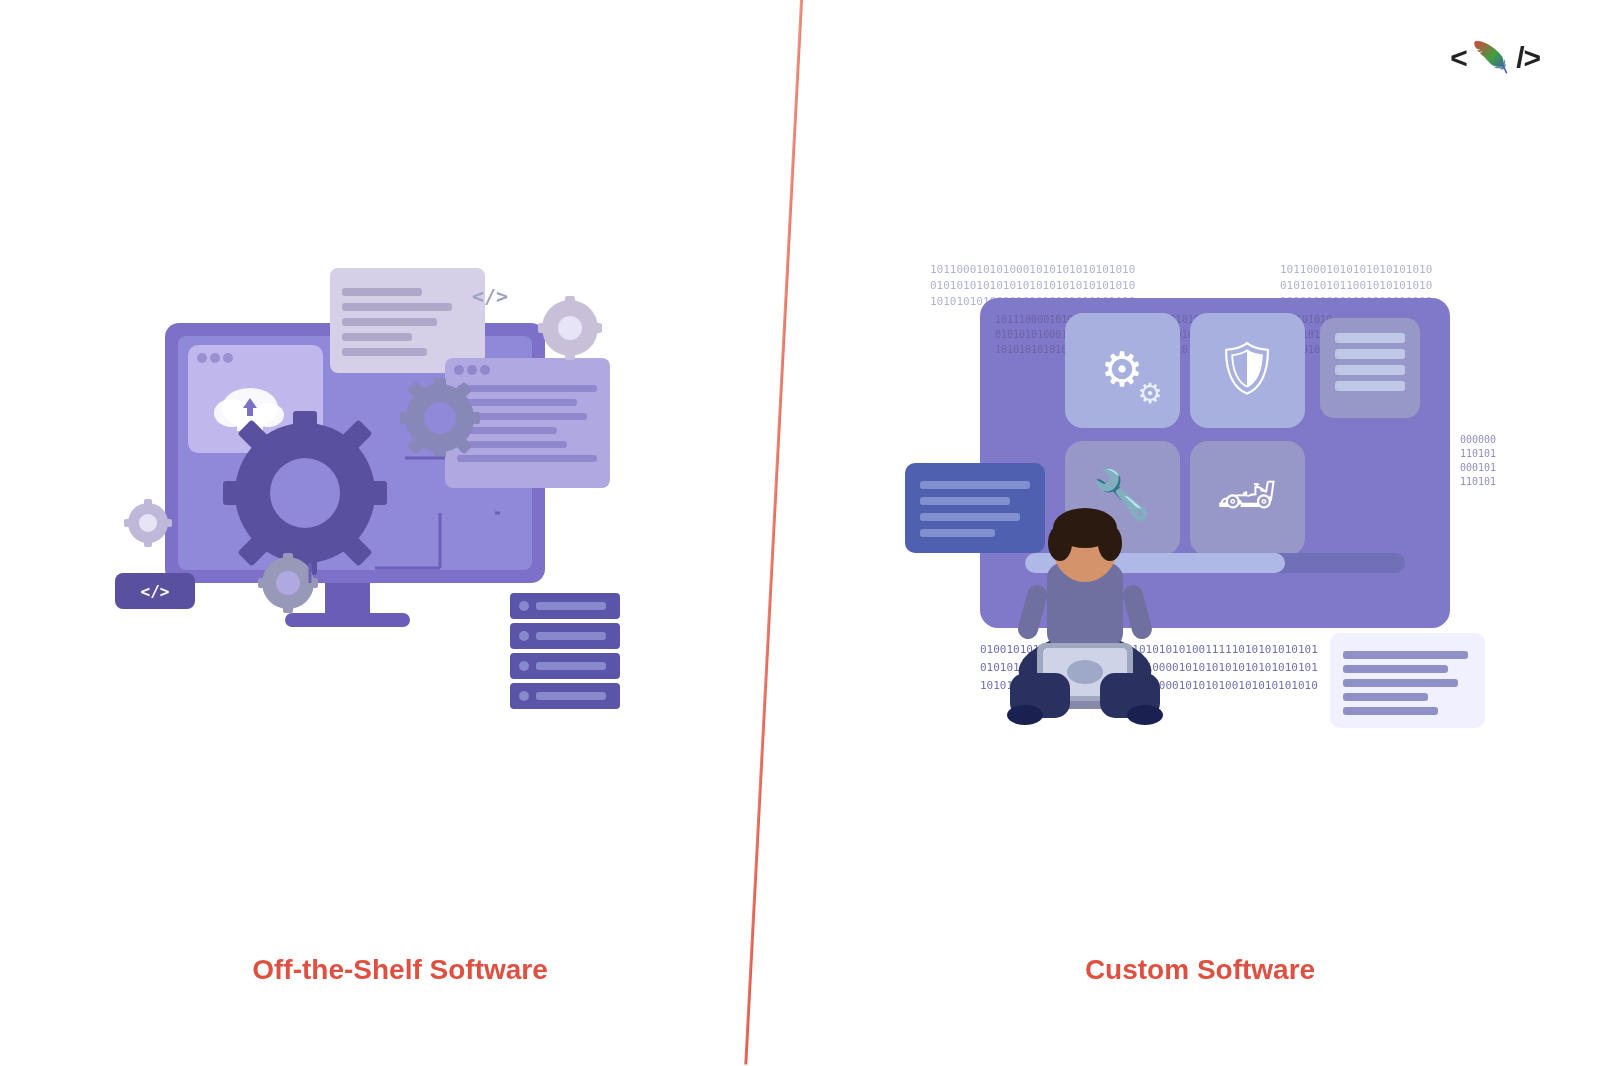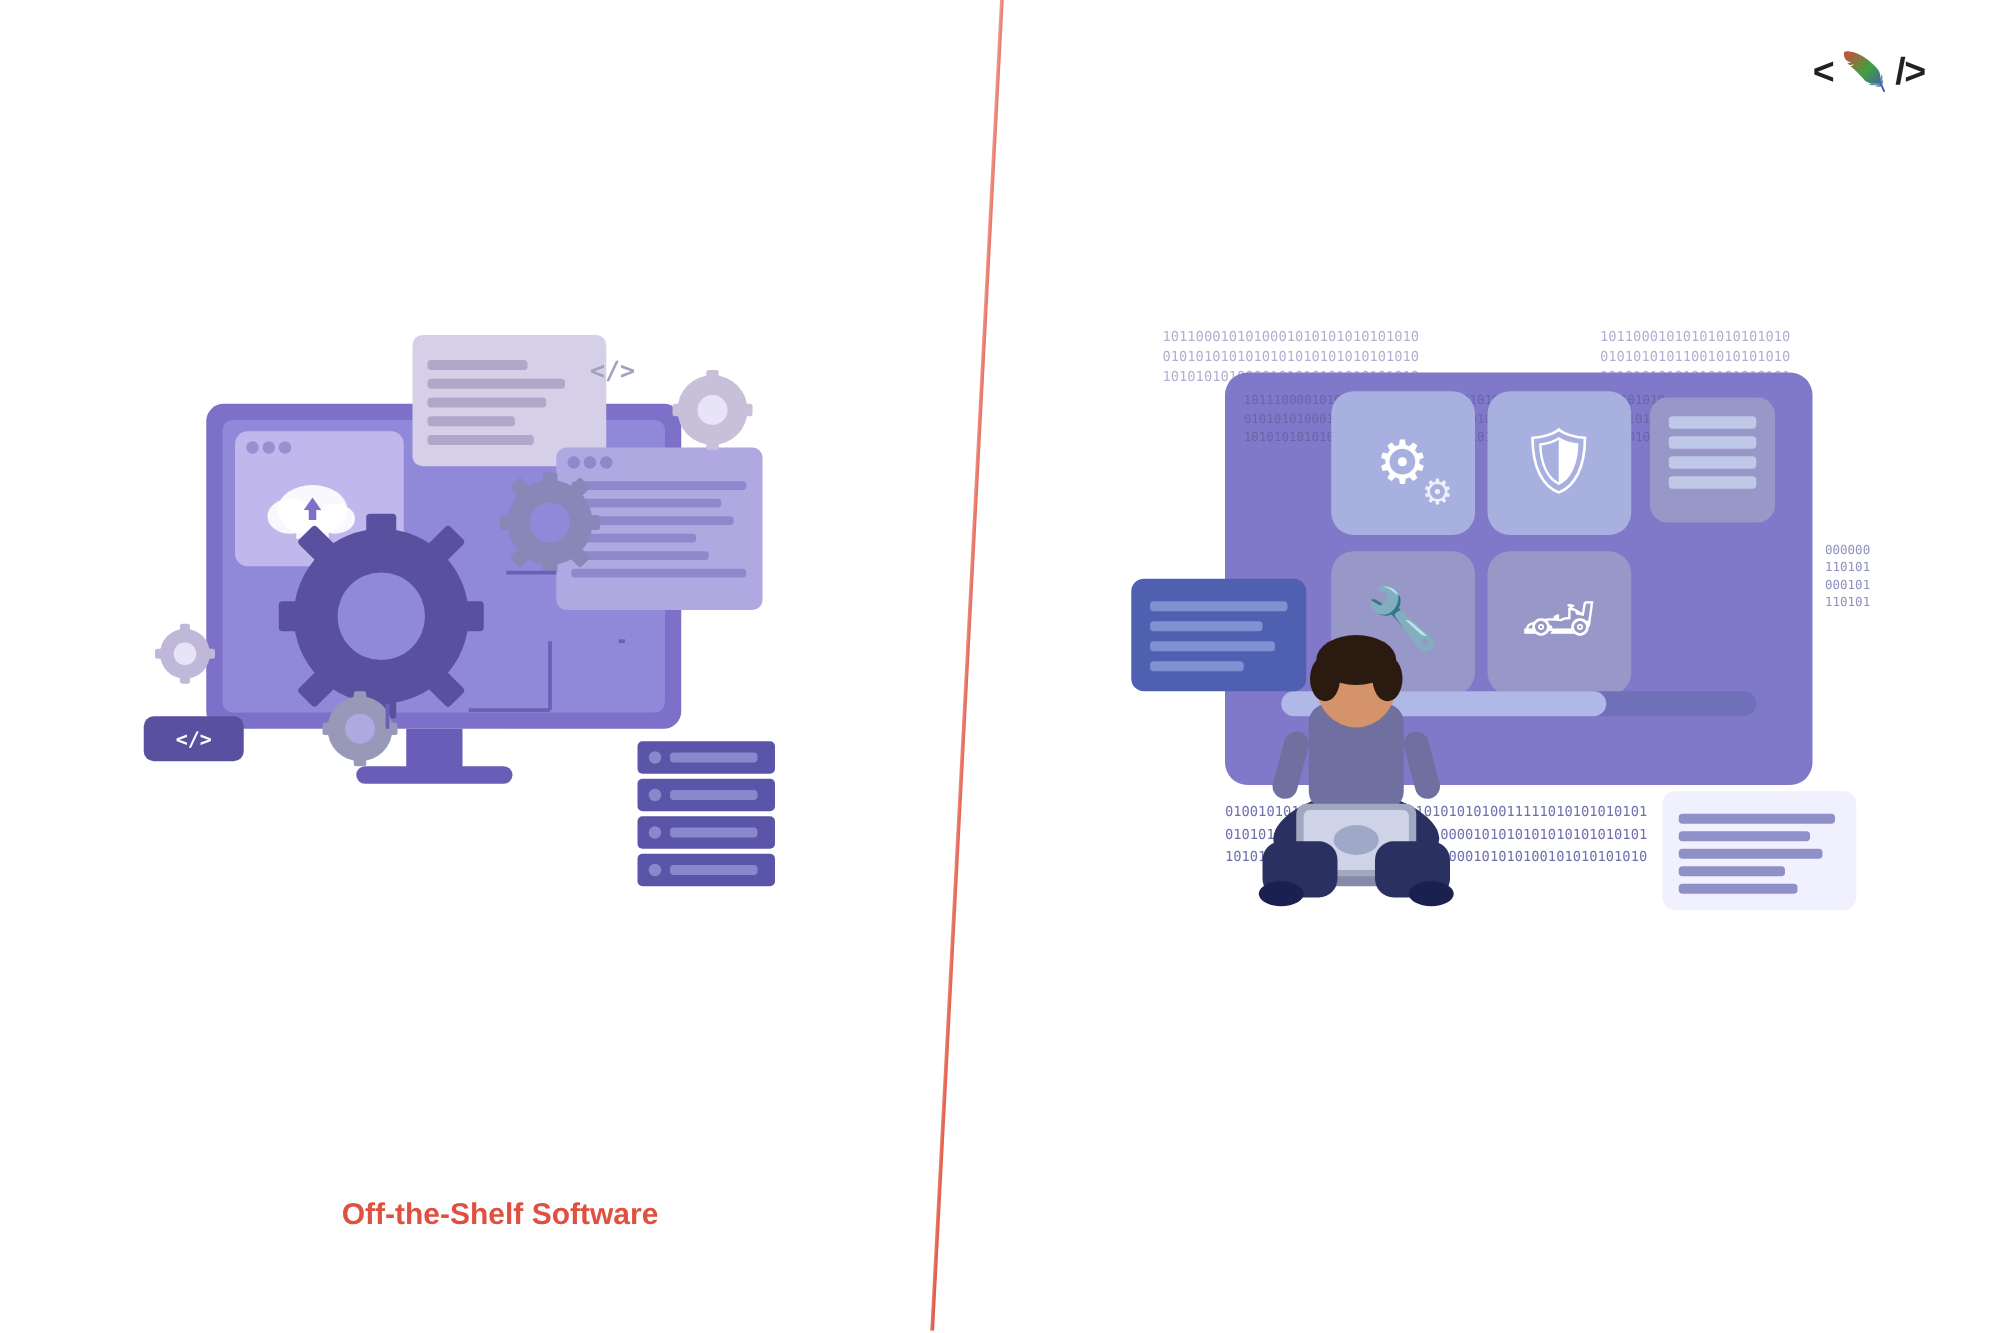--- a/index.html
+++ b/index.html
@@ -66,21 +66,21 @@
       z-index: 20;
       display: flex;
       align-items: center;
       gap: 6px;
     }
 
     
     .label {
       position: absolute;
       bottom: 80px;
-      font-size: 24px;
+      font-size: 28px;
       font-weight: bold;
       color: #e05040;
       text-align: center;
     }
   </style>
 </head>
 <body>
 
 <div class="container">
 
@@ -313,15 +313,16 @@
         <rect x="-52" y="148" width="104" height="8" rx="4" fill="#8888a8"></rect>
 
         <rect x="-75" y="120" width="60" height="45" rx="15" fill="#2a3060"></rect>
         <rect x="15" y="120" width="60" height="45" rx="15" fill="#2a3060"></rect>
 
         <ellipse cx="-60" cy="162" rx="18" ry="10" fill="#1a2050"></ellipse>
         <ellipse cx="60" cy="162" rx="18" ry="10" fill="#1a2050"></ellipse>
       </g>
     </svg>
 
+    <div class="label">Custom Software</div>
   </div>
 
 </div>
 
 </body></html>

